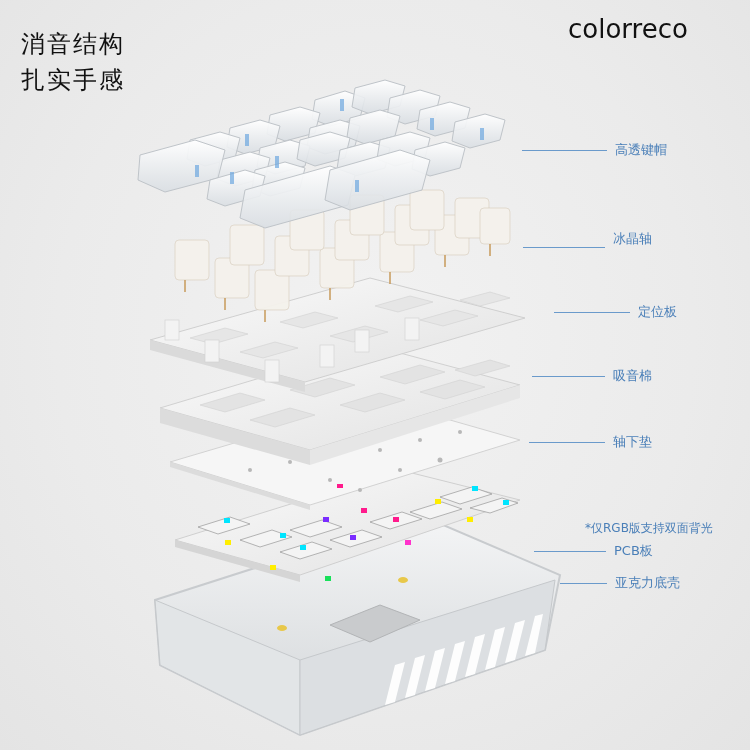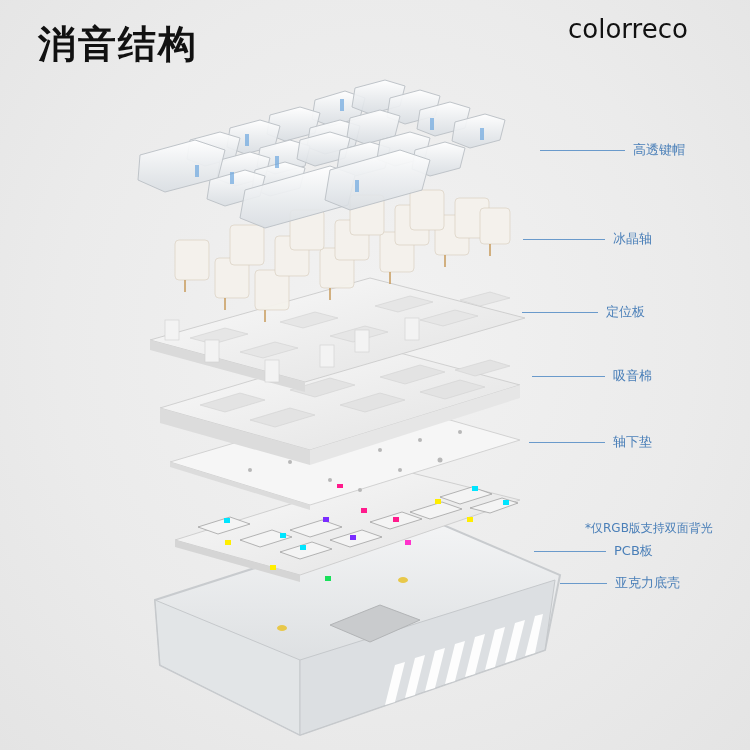--- a/index.html
+++ b/index.html
@@ -1,35 +1,36 @@
 <!DOCTYPE html>
 <html><head>
   <meta charset="utf-8">
   <style>
     html, body { margin: 0; padding: 0; }
     body {
       width: 750px; height: 750px; overflow: hidden; position: relative;
       background: radial-gradient(ellipse at 50% 45%, #f2f2f2 0%, #ebebeb 60%, #e4e4e4 100%);
       font-family: "DejaVu Sans", "Liberation Sans", sans-serif;
     }
-    .headline { position: absolute; left: 38px; top: 26px; font-size: 38px; font-weight: bold; color: #111; line-height: 36px; letter-spacing: 2px; }
+    .headline { position: absolute; left: 21px; top: 26px; font-size: 24px; font-weight: normal; color: #111; line-height: 36px; letter-spacing: 2px; }
     .subtext { position: absolute; left: 36px; top: 116px; font-size: 13px; color: #222; line-height: 21px; letter-spacing: 0.5px; }
     .brand { position: absolute; left: 568px; top: 14px; font-size: 26px; font-weight: normal; color: #111; letter-spacing: 0px; font-family: "DejaVu Sans", sans-serif; }
     .label { position: absolute; display: flex; align-items: center; color: #4a7fb8; font-size: 13px; }
     .label .line { height: 1px; background: #6a9acb; margin-right: 8px; }
     .note { position: absolute; left: 585px; top: 520px; font-size: 12px; color: #4a7fb8; }
     .art { position: absolute; left: 0; top: 0; width: 750px; height: 750px; }
   </style>
 </head>
 <body>
 
 <div class="brand">colorreco</div>
 
 <div class="headline">
   <div>消音结构</div>
+  <div>扎实手感</div>
 </div>
 
 <div class="subtext">
 </div>
 
 <svg class="art" viewBox="0 0 750 750" xmlns="http://www.w3.org/2000/svg">
   <defs>
     <linearGradient id="cap" x1="0" y1="0" x2="0" y2="1">
       <stop offset="0" stop-color="#ffffff" stop-opacity=".95"></stop>
       <stop offset="1" stop-color="#d8dde2" stop-opacity=".85"></stop>
@@ -211,29 +212,29 @@
         <rect x="430" y="118" width="4" height="12"></rect>
       <rect x="480" y="128" width="4" height="12"></rect>
         <rect x="195" y="165" width="4" height="12"></rect>
       <rect x="230" y="172" width="4" height="12"></rect>
         <rect x="355" y="180" width="4" height="12"></rect>
     </g>
   </g>
 </svg>
 
 <div>
-  <div class="label" style="left:540px; top:141px;">
+  <div class="label" style="left:522px; top:141px;">
     <div class="line" style="width:85px"></div>
     <span>高透键帽</span>
   </div>
-  <div class="label" style="left:523px; top:230px;">
+  <div class="label" style="left:523px; top:230px;align-items:flex-end;">
     <div class="line" style="width:82px"></div>
     <span>冰晶轴</span>
   </div>
-  <div class="label" style="left:522px; top:303px;">
+  <div class="label" style="left:554px; top:303px;">
     <div class="line" style="width:76px"></div>
     <span>定位板</span>
   </div>
   <div class="label" style="left:532px; top:367px;">
     <div class="line" style="width:73px"></div>
     <span>吸音棉</span>
   </div>
   <div class="label" style="left:529px; top:433px;">
     <div class="line" style="width:76px"></div>
     <span>轴下垫</span>

